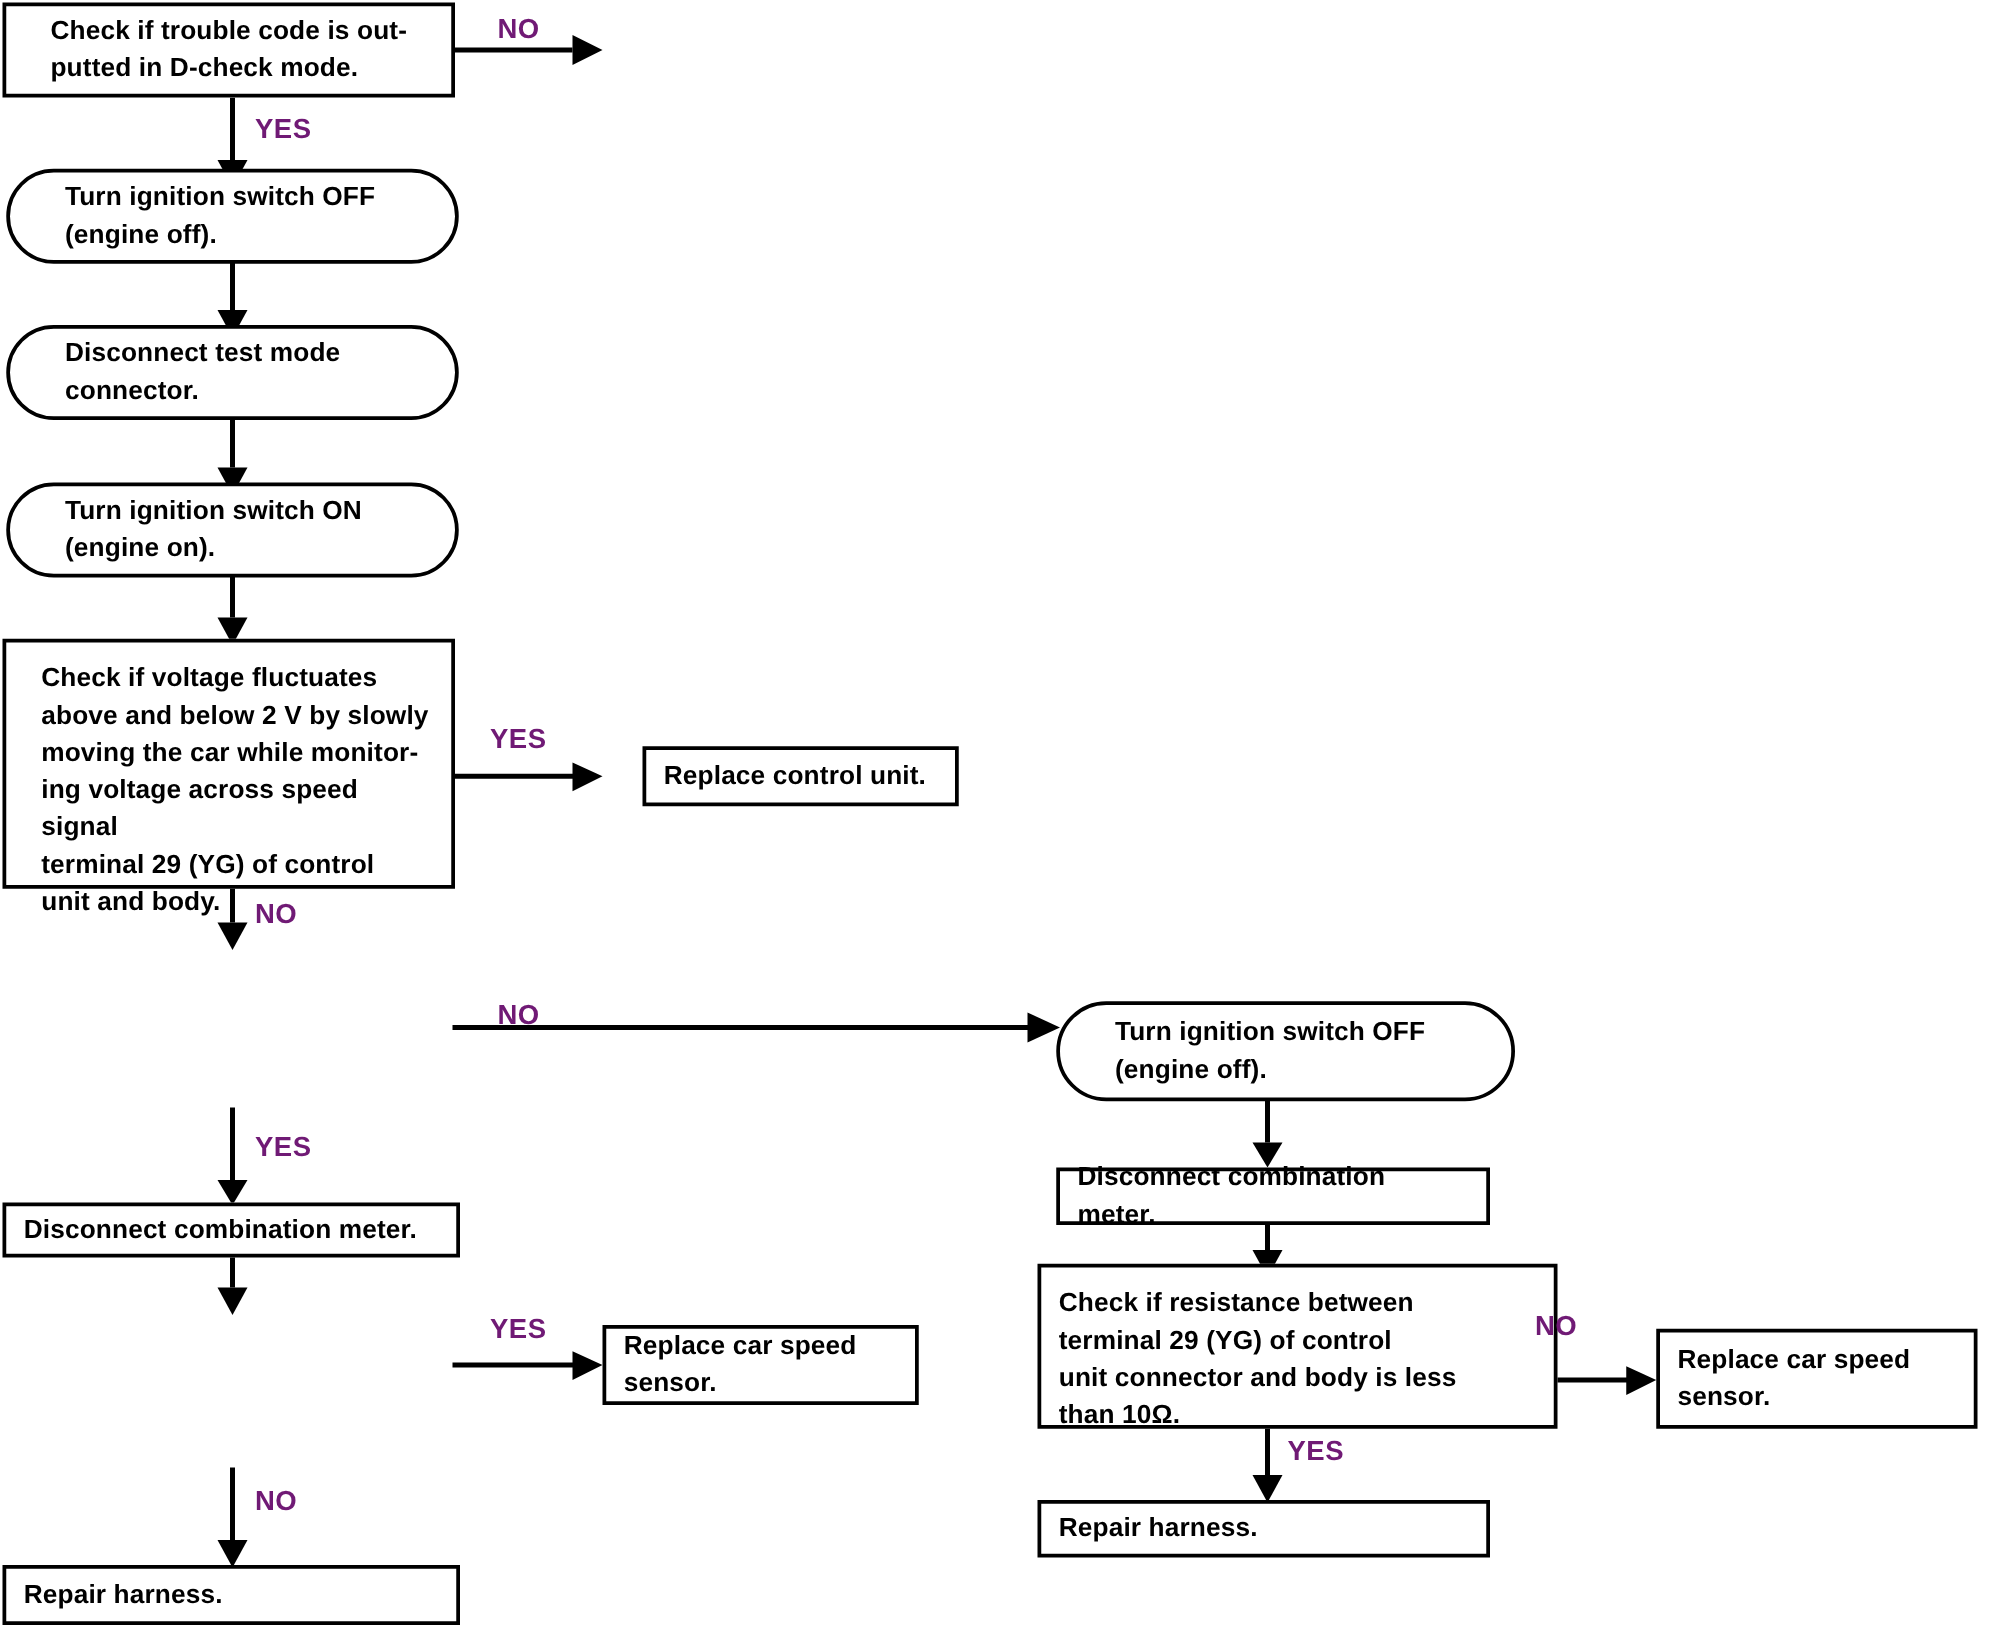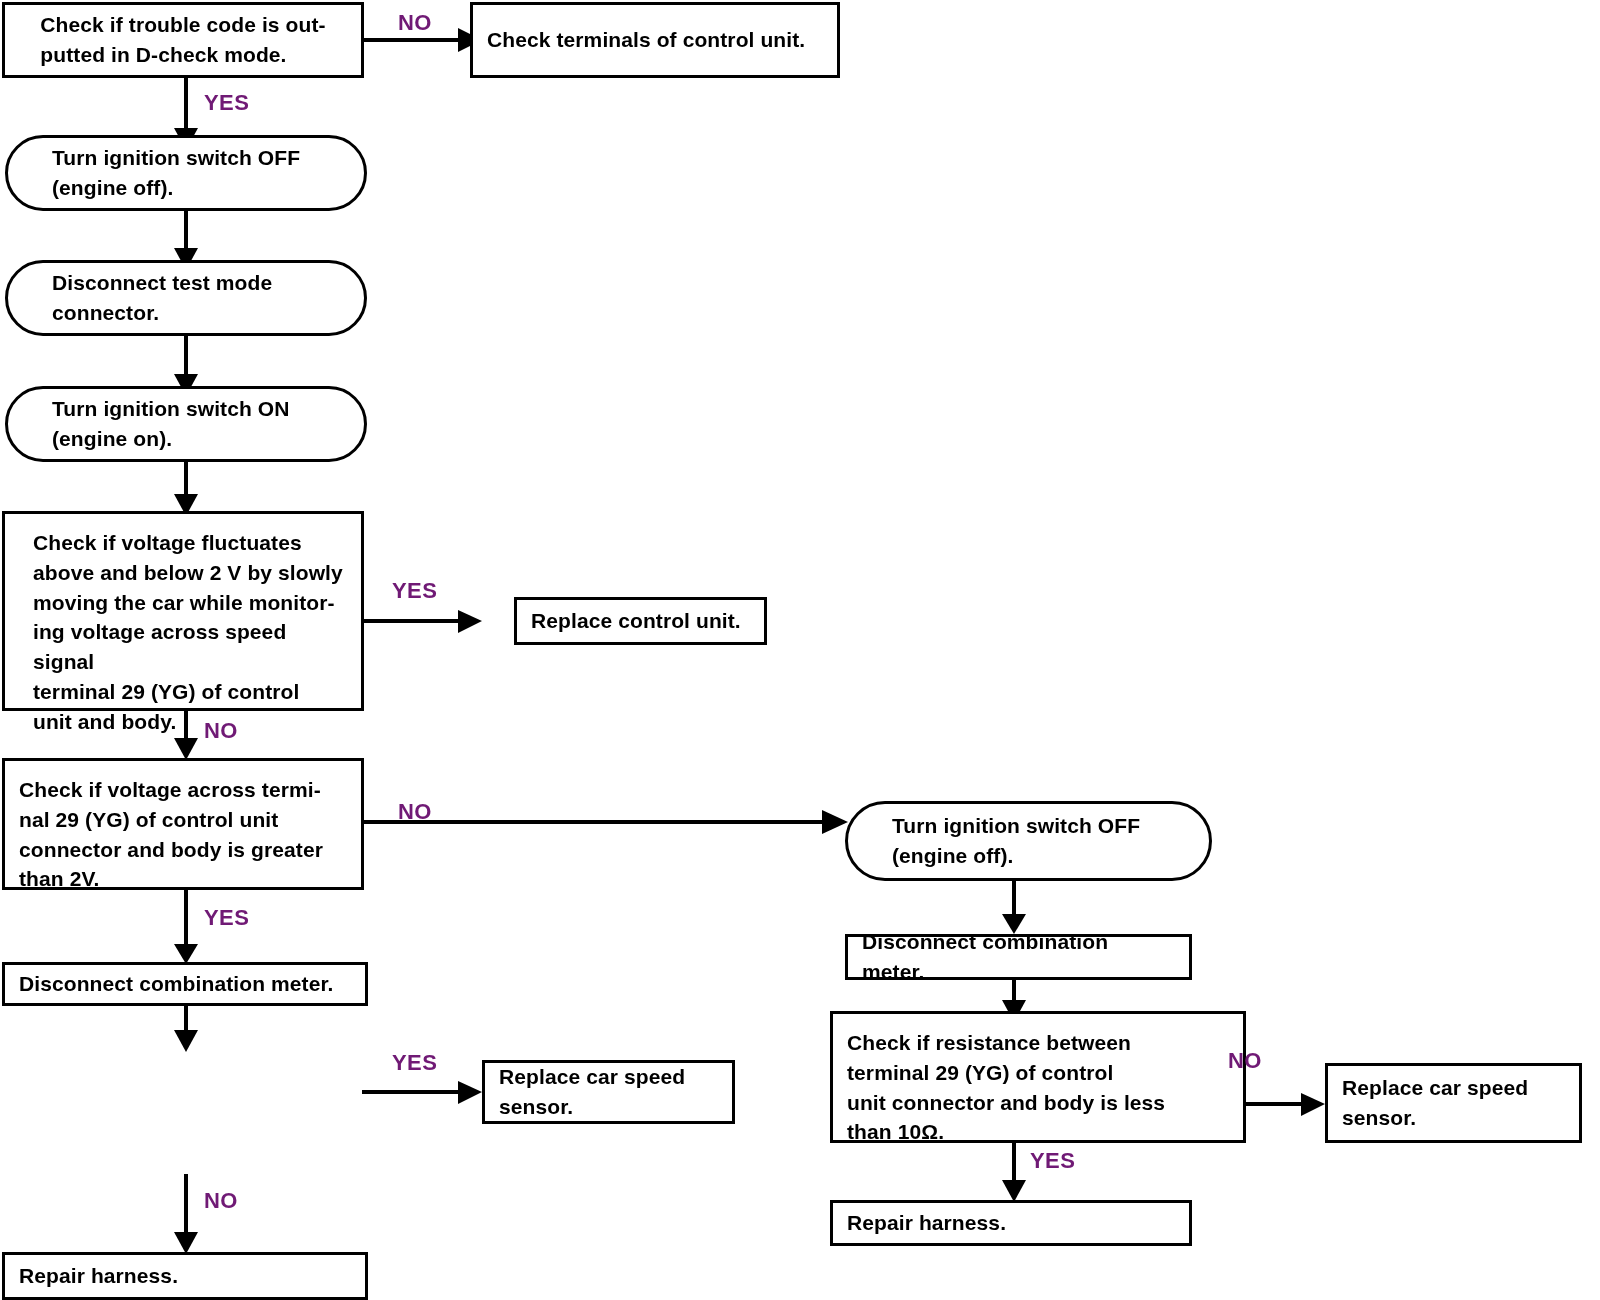--- a/index.html
+++ b/index.html
@@ -119,23 +119,20 @@
 
     <line x1="1014" y1="1142" x2="1014" y2="1180"></line>
     <polygon points="1002,1180 1026,1180 1014,1202"></polygon>
   </svg>
 
   <div class="node" style="left:2px; top:2px; width:362px; height:76px;align-items:center;">
     <span>Check if trouble code is out-
 putted in D-check mode.</span>
   </div>
 
-  <div class="node" style="left:470px; top:2px; width:370px; height:76px;">
-    <span>Check terminals of control unit.</span>
-  </div>
 
   <div class="node rounded" style="left:5px; top:135px; width:362px; height:76px;">
     <span>Turn ignition switch OFF
 (engine off).</span>
   </div>
 
   <div class="node rounded" style="left:5px; top:260px; width:362px; height:76px;">
     <span>Disconnect test mode
 connector.</span>
   </div>
@@ -151,26 +148,20 @@
 moving the car while monitor-
 ing voltage across speed signal
 terminal 29 (YG) of control
 unit and body.</span>
   </div>
 
   <div class="node" style="left:482px; top:597px; width:253px; height:48px;margin-left:32px;">
     <span>Replace control unit.</span>
   </div>
 
-  <div class="node top-pad" style="left:2px; top:758px; width:362px; height:132px;">
-    <span>Check if voltage across termi-
-nal 29 (YG) of control unit
-connector and body is greater
-than 2V.</span>
-  </div>
 
   <div class="node" style="left:2px; top:962px; width:366px; height:44px;">
     <span>Disconnect combination meter.</span>
   </div>
 
 
   <div class="node" style="left:482px; top:1060px; width:253px; height:64px;">
     <span>Replace car speed
 sensor.</span>
   </div>

